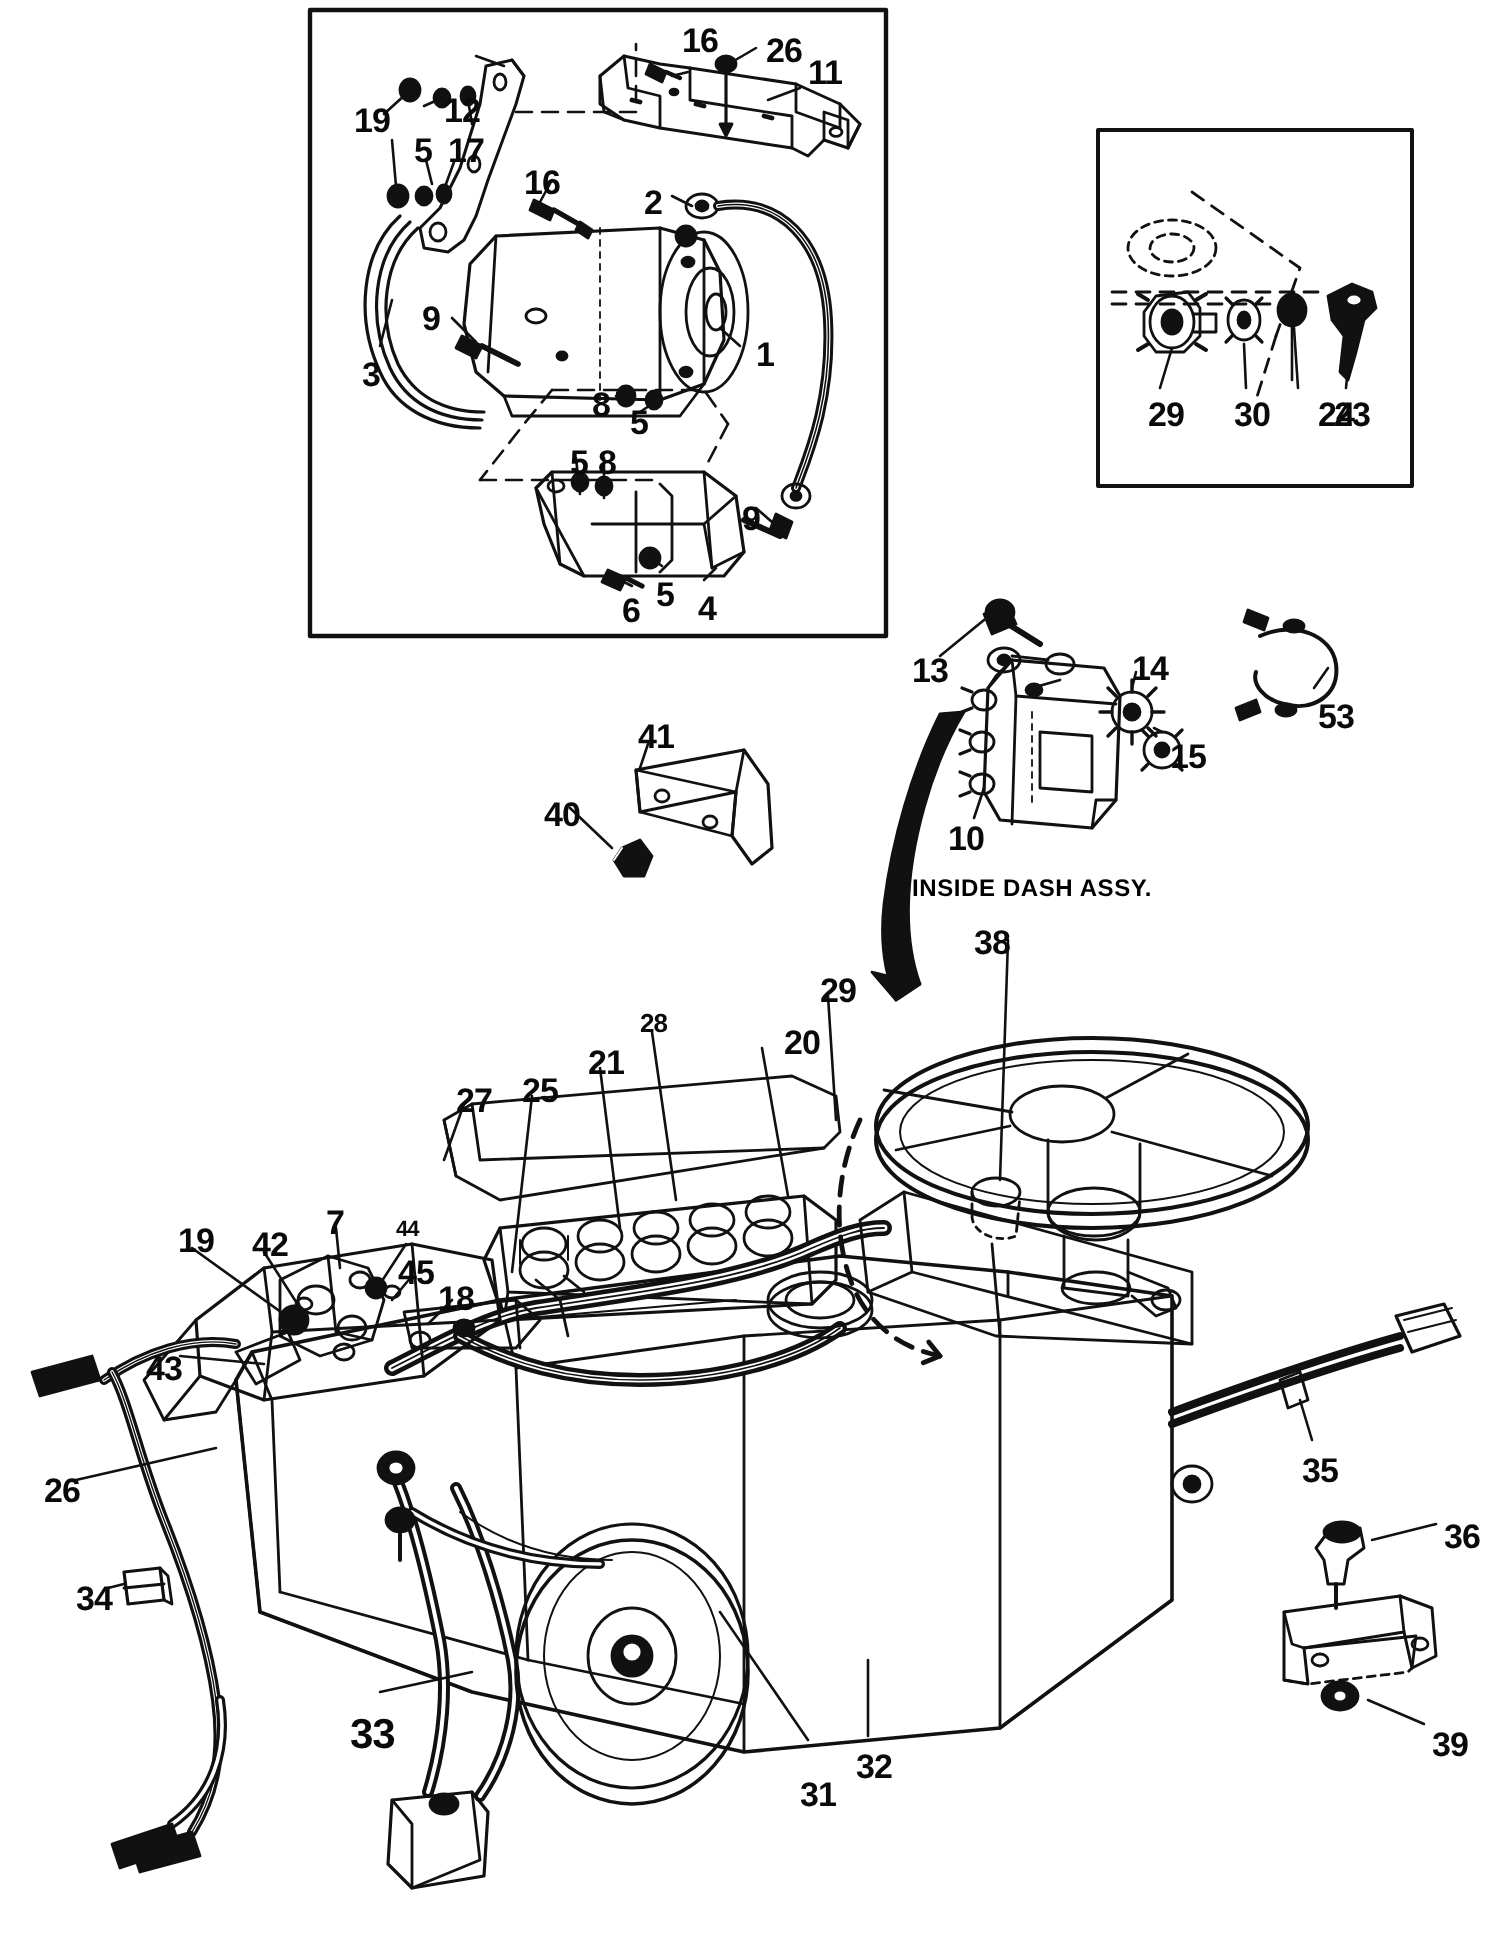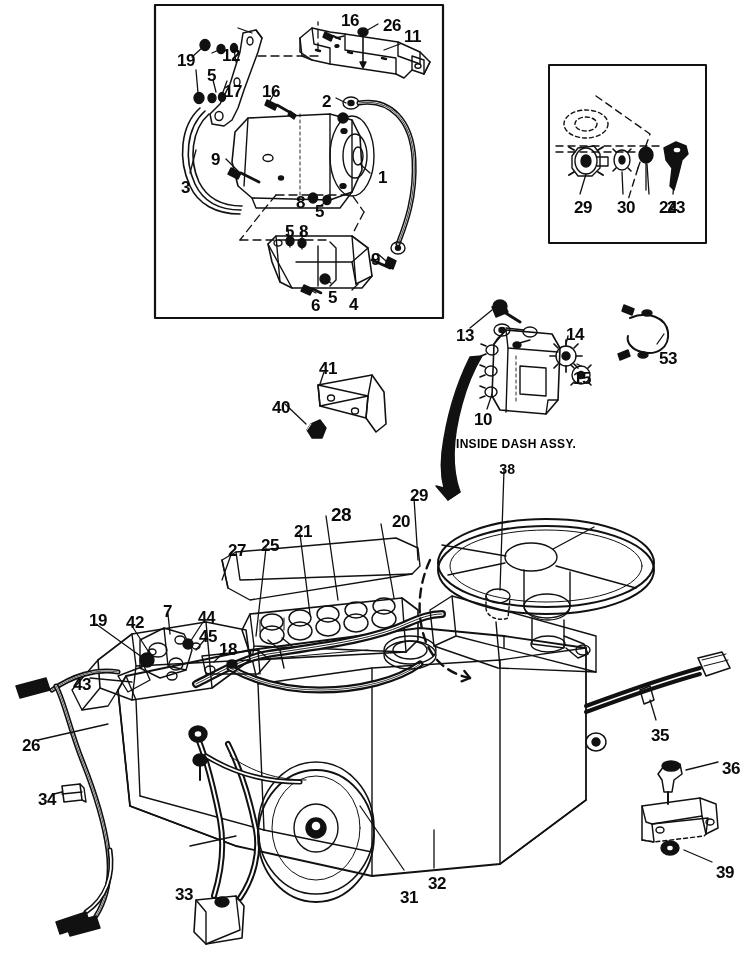--- a/index.html
+++ b/index.html
@@ -540,62 +540,62 @@
 
   <div class="dashlabel" style="left:456px;top:437px;">INSIDE DASH ASSY.</div>
 
   <div id="callout-layer">
       <div class="callout" style="left: 222px; top: 14px; font-size: 17px; margin-top: 33px;">12</div>
       <div class="callout" style="left: 341px; top: 12px; font-size: 17px;">16</div>
       <div class="callout" style="left: 383px; top: 17px; font-size: 17px;">26</div>
       <div class="callout" style="left: 404px; top: 28px; font-size: 17px;">11</div>
       <div class="callout" style="left: 177px; top: 52px; font-size: 17px;">19</div>
       <div class="callout" style="left: 207px; top: 67px; font-size: 17px;">5</div>
-      <div class="callout" style="left: 224px; top: 67px; font-size: 17px; margin-top: 16px;">17</div>
+      <div class="callout" style="left: 224px; top: 67px; font-size: 17px;">17</div>
       <div class="callout" style="left: 262px; top: 83px; font-size: 17px;">16</div>
       <div class="callout" style="left: 322px; top: 93px; font-size: 17px;">2</div>
       <div class="callout" style="left: 211px; top: 151px; font-size: 17px;">9</div>
       <div class="callout" style="left: 378px; top: 169px; font-size: 17px;">1</div>
       <div class="callout" style="left: 181px; top: 179px; font-size: 17px;">3</div>
       <div class="callout" style="left: 296px; top: 194px; font-size: 17px;">8</div>
       <div class="callout" style="left: 315px; top: 203px; font-size: 17px;">5</div>
       <div class="callout" style="left: 285px; top: 223px; font-size: 17px;">5</div>
       <div class="callout" style="left: 299px; top: 223px; font-size: 17px;">8</div>
       <div class="callout" style="left: 371px; top: 251px; font-size: 17px;">9</div>
       <div class="callout" style="left: 311px; top: 297px; font-size: 17px;">6</div>
       <div class="callout" style="left: 328px; top: 289px; font-size: 17px;">5</div>
       <div class="callout" style="left: 349px; top: 296px; font-size: 17px;">4</div>
       <div class="callout" style="left: 574px; top: 199px; font-size: 17px;">29</div>
       <div class="callout" style="left: 617px; top: 199px; font-size: 17px;">30</div>
       <div class="callout" style="left: 644px; top: 199px; font-size: 17px; margin-left: 15px;">24</div>
       <div class="callout" style="left: 667px; top: 199px; font-size: 17px;">23</div>
       <div class="callout" style="left: 456px; top: 327px; font-size: 17px;">13</div>
       <div class="callout" style="left: 566px; top: 326px; font-size: 17px;">14</div>
-      <div class="callout" style="left: 573px; top: 370px; font-size: 17px;">15</div>
+      <div class="callout" style="left: 573px; top: 370px; font-size: 17px; padding-left: 12px;">15</div>
       <div class="callout" style="left: 474px; top: 411px; font-size: 17px;">10</div>
       <div class="callout" style="left: 659px; top: 350px; font-size: 17px;">53</div>
       <div class="callout" style="left: 319px; top: 360px; font-size: 17px;">41</div>
       <div class="callout" style="left: 272px; top: 399px; font-size: 17px;">40</div>
-      <div class="callout" style="left: 499px; top: 463px; font-size: 14px; font-family: Liberation Mono, monospace;">38</div>
+      <div class="callout" style="left: 487px; top: 463px; font-size: 17px;">38</div>
       <div class="callout" style="left: 410px; top: 487px; font-size: 17px;">29</div>
-      <div class="callout" style="left: 320px; top: 505px; font-size: 19px; margin-left: 11px;">28</div>
+      <div class="callout" style="left: 320px; top: 505px; font-size: 13px;">28</div>
       <div class="callout" style="left: 392px; top: 513px; font-size: 17px;">20</div>
       <div class="callout" style="left: 294px; top: 523px; font-size: 17px;">21</div>
       <div class="callout" style="left: 261px; top: 537px; font-size: 17px;">25</div>
       <div class="callout" style="left: 228px; top: 542px; font-size: 17px;">27</div>
       <div class="callout" style="left: 89px; top: 612px; font-size: 17px;">19</div>
       <div class="callout" style="left: 126px; top: 614px; font-size: 17px;">42</div>
       <div class="callout" style="left: 163px; top: 603px; font-size: 17px;">7</div>
-      <div class="callout" style="left: 198px; top: 610px; font-size: 16px;">44</div>
+      <div class="callout" style="left: 198px; top: 610px; font-size: 11px;">44</div>
       <div class="callout" style="left: 199px; top: 628px; font-size: 17px;">45</div>
       <div class="callout" style="left: 219px; top: 641px; font-size: 17px;">18</div>
       <div class="callout" style="left: 73px; top: 676px; font-size: 17px;">43</div>
       <div class="callout" style="left: 22px; top: 737px; font-size: 17px;">26</div>
       <div class="callout" style="left: 38px; top: 791px; font-size: 17px;">34</div>
-      <div class="callout" style="left: 175px; top: 886px; font-size: 17px;">33</div>
+      <div class="callout" style="left: 175px; top: 857px; font-size: 21px;">33</div>
       <div class="callout" style="left: 400px; top: 877px; font-size: 17px; margin-top: 12px;">31</div>
       <div class="callout" style="left: 428px; top: 875px; font-size: 17px;">32</div>
       <div class="callout" style="left: 651px; top: 727px; font-size: 17px;">35</div>
       <div class="callout" style="left: 722px; top: 760px; font-size: 17px;">36</div>
       <div class="callout" style="left: 716px; top: 864px; font-size: 17px;">39</div>
     </div>
 
 </div>
 
 </body></html>

